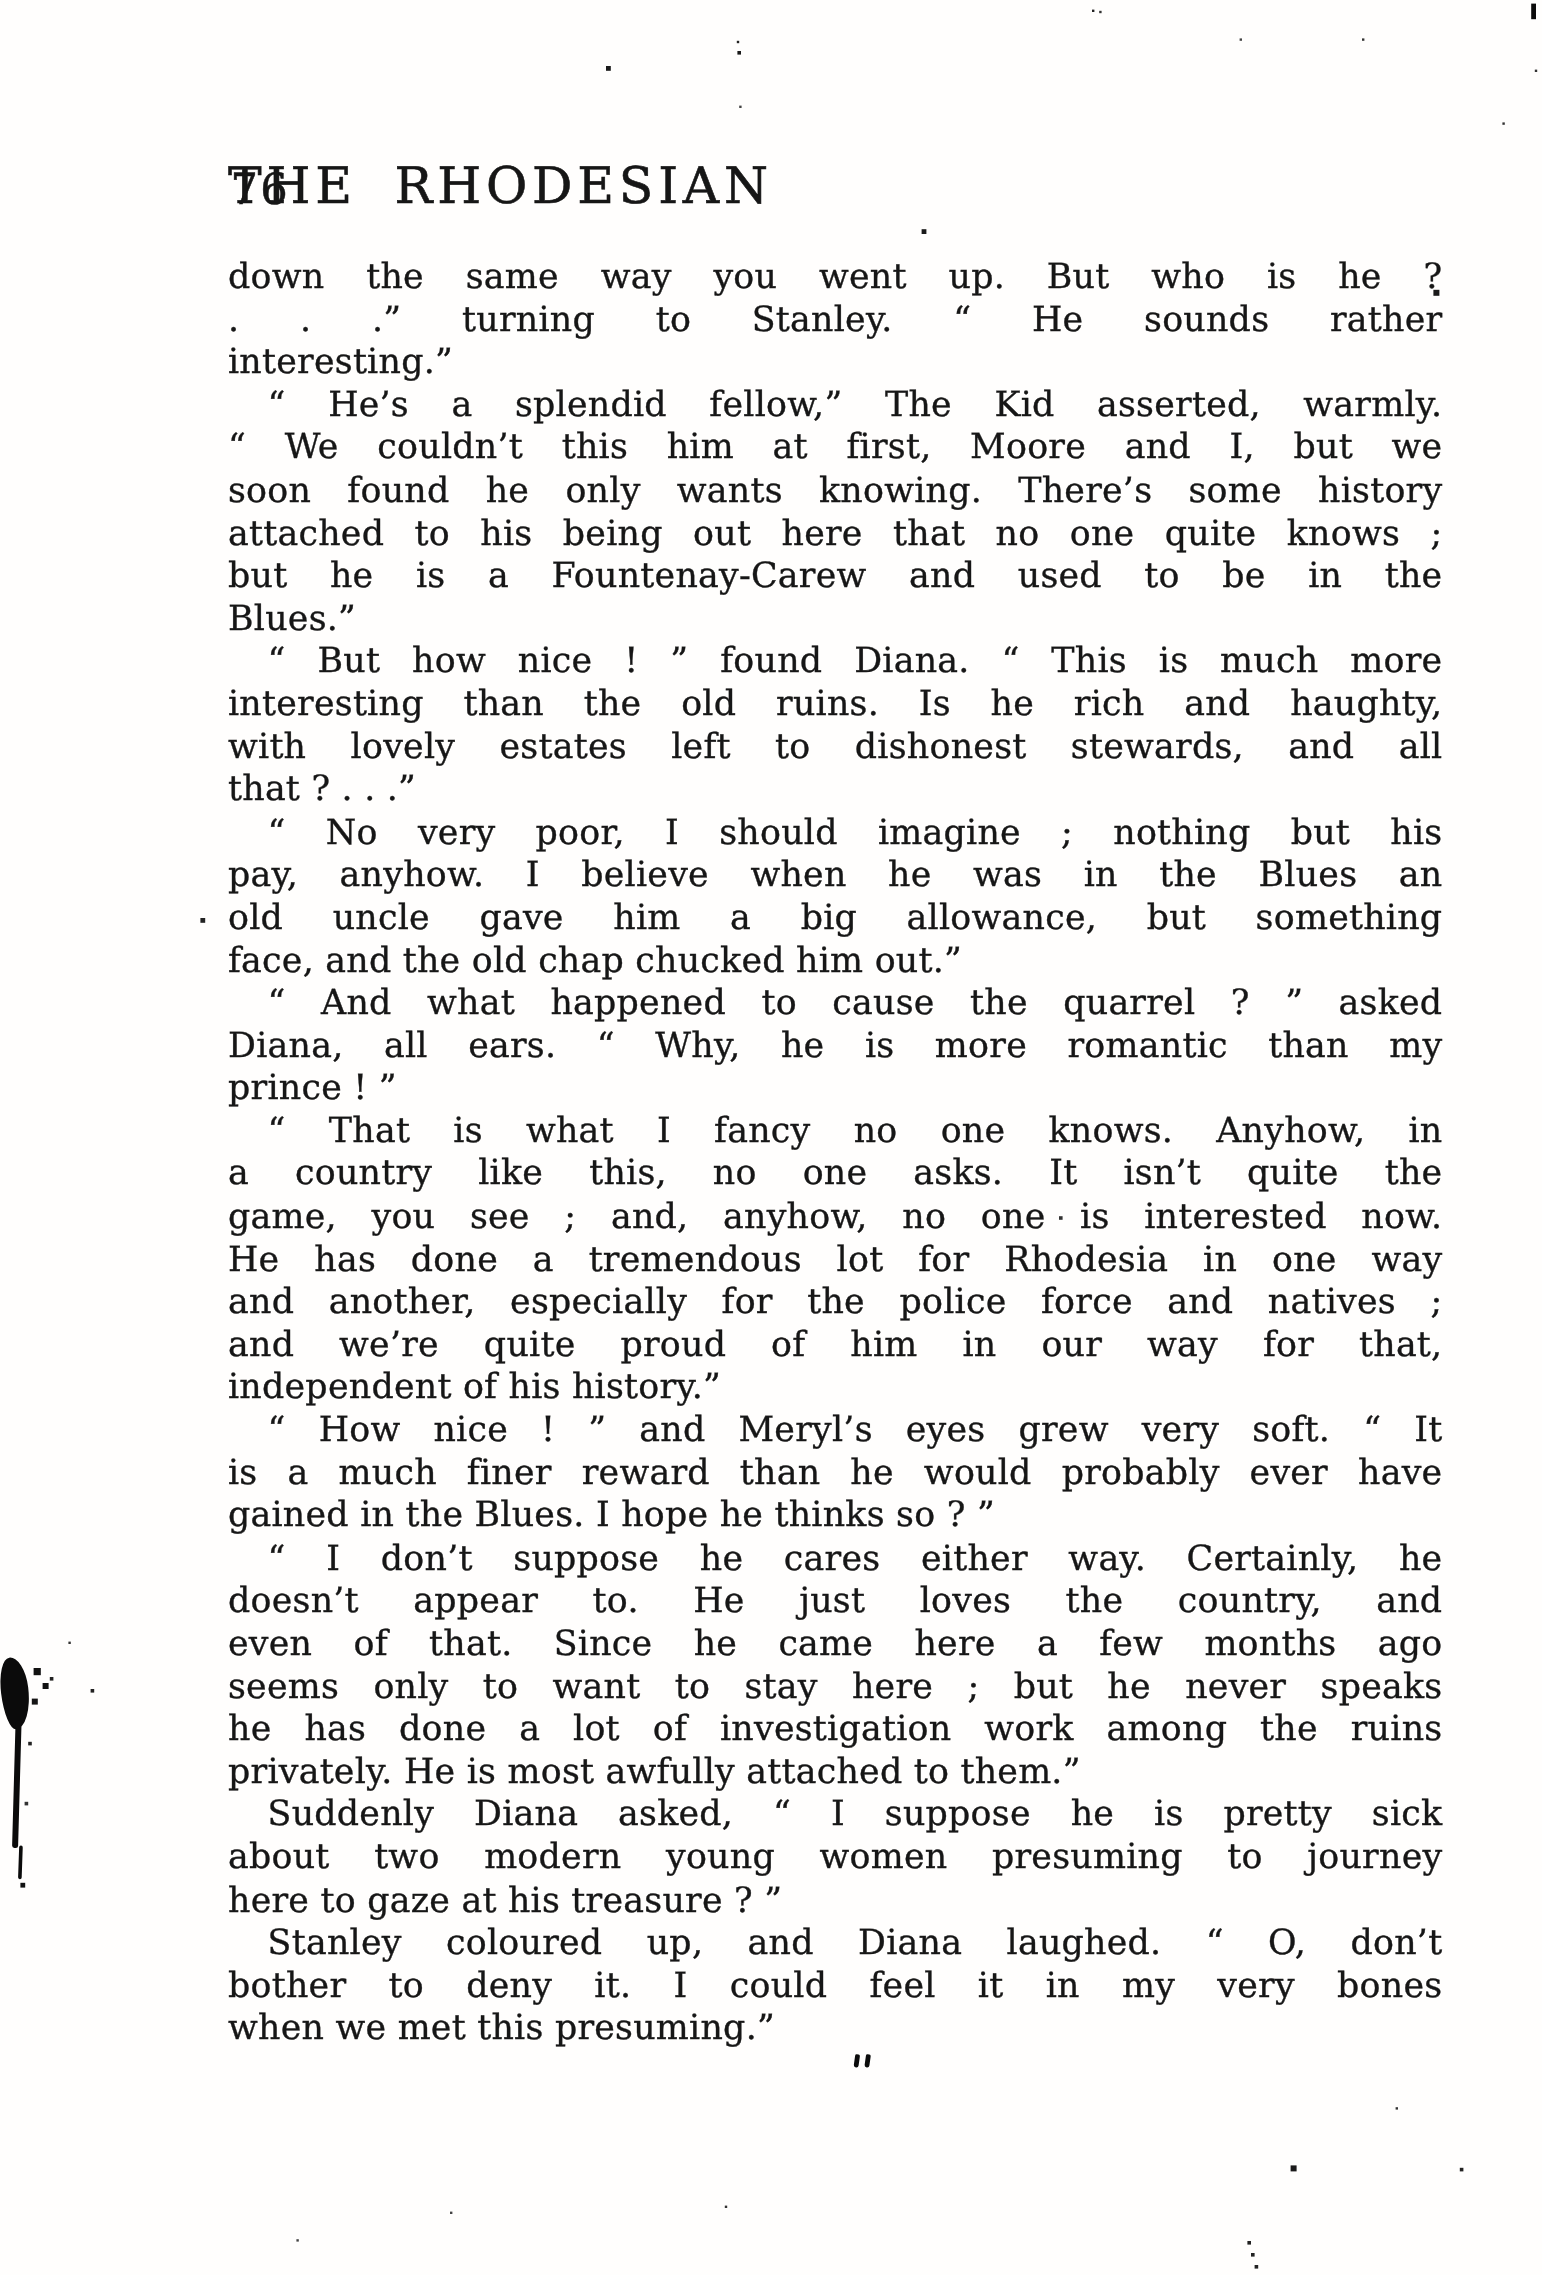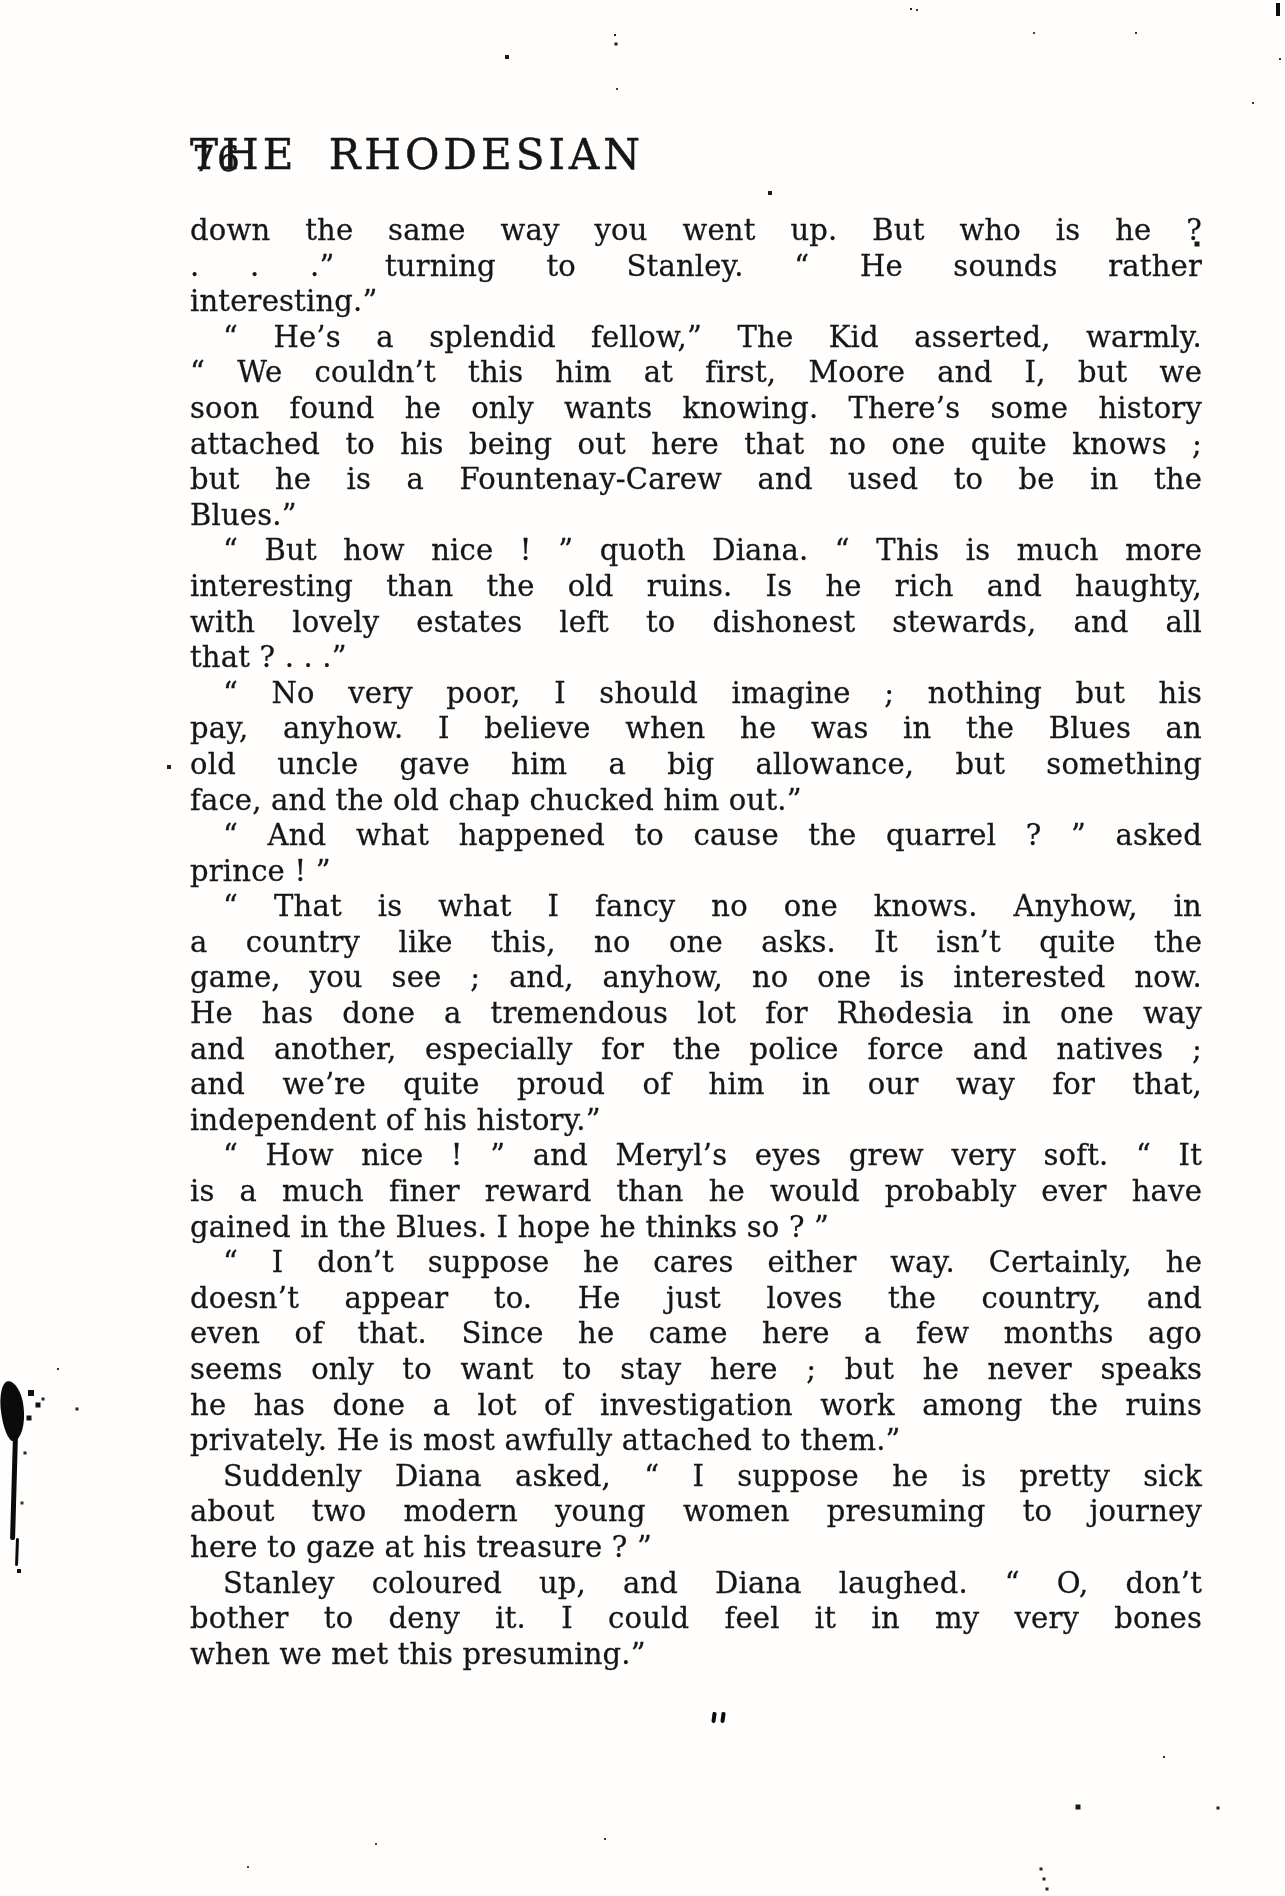--- a/index.html
+++ b/index.html
@@ -110,29 +110,30 @@
   <main class="text-block" id="text-block">
       <div class="line">down the same way you went up.  But who is he ?</div>
       <div class="line">. . .” turning to Stanley.  “ He sounds rather</div>
       <div class="line end">interesting.”</div>
       <div class="line indent">“ He’s a splendid fellow,” The Kid asserted, warmly.</div>
       <div class="line">“ We couldn’t this him at first, Moore and I, but we</div>
       <div class="line">soon found he only wants knowing.  There’s some history</div>
       <div class="line">attached to his being out here that no one quite knows ;</div>
       <div class="line">but he is a Fountenay-Carew and used to be in the</div>
       <div class="line end">Blues.”</div>
-      <div class="line indent">“ But how nice ! ” quoth Diana.  “ This is much more</div>
+      <div class="line indent">“ But how nice ! ” found Diana.  “ This is much more</div>
       <div class="line">interesting than the old ruins.  Is he rich and haughty,</div>
       <div class="line">with lovely estates left to dishonest stewards, and all</div>
       <div class="line end">that ? . . .”</div>
       <div class="line indent">“ No very poor, I should imagine ; nothing but his</div>
       <div class="line">pay, anyhow.  I believe when he was in the Blues an</div>
       <div class="line">old uncle gave him a big allowance, but something</div>
       <div class="line end">face, and the old chap chucked him out.”</div>
       <div class="line indent">“ And what happened to cause the quarrel ? ” asked</div>
+      <div class="line">Diana, all ears.  “ Why, he is more romantic than my</div>
       <div class="line end">prince ! ”</div>
       <div class="line indent">“ That is what I fancy no one knows.  Anyhow, in</div>
       <div class="line">a country like this, no one asks.  It isn’t quite the</div>
       <div class="line">game, you see ; and, anyhow, no one is interested now.</div>
       <div class="line">He has done a tremendous lot for Rhodesia in one way</div>
       <div class="line">and another, especially for the police force and natives ;</div>
       <div class="line">and we’re quite proud of him in our way for that,</div>
       <div class="line end">independent of his history.”</div>
       <div class="line indent">“ How nice ! ” and Meryl’s eyes grew very soft.  “ It</div>
       <div class="line">is a much finer reward than he would probably ever have</div>

